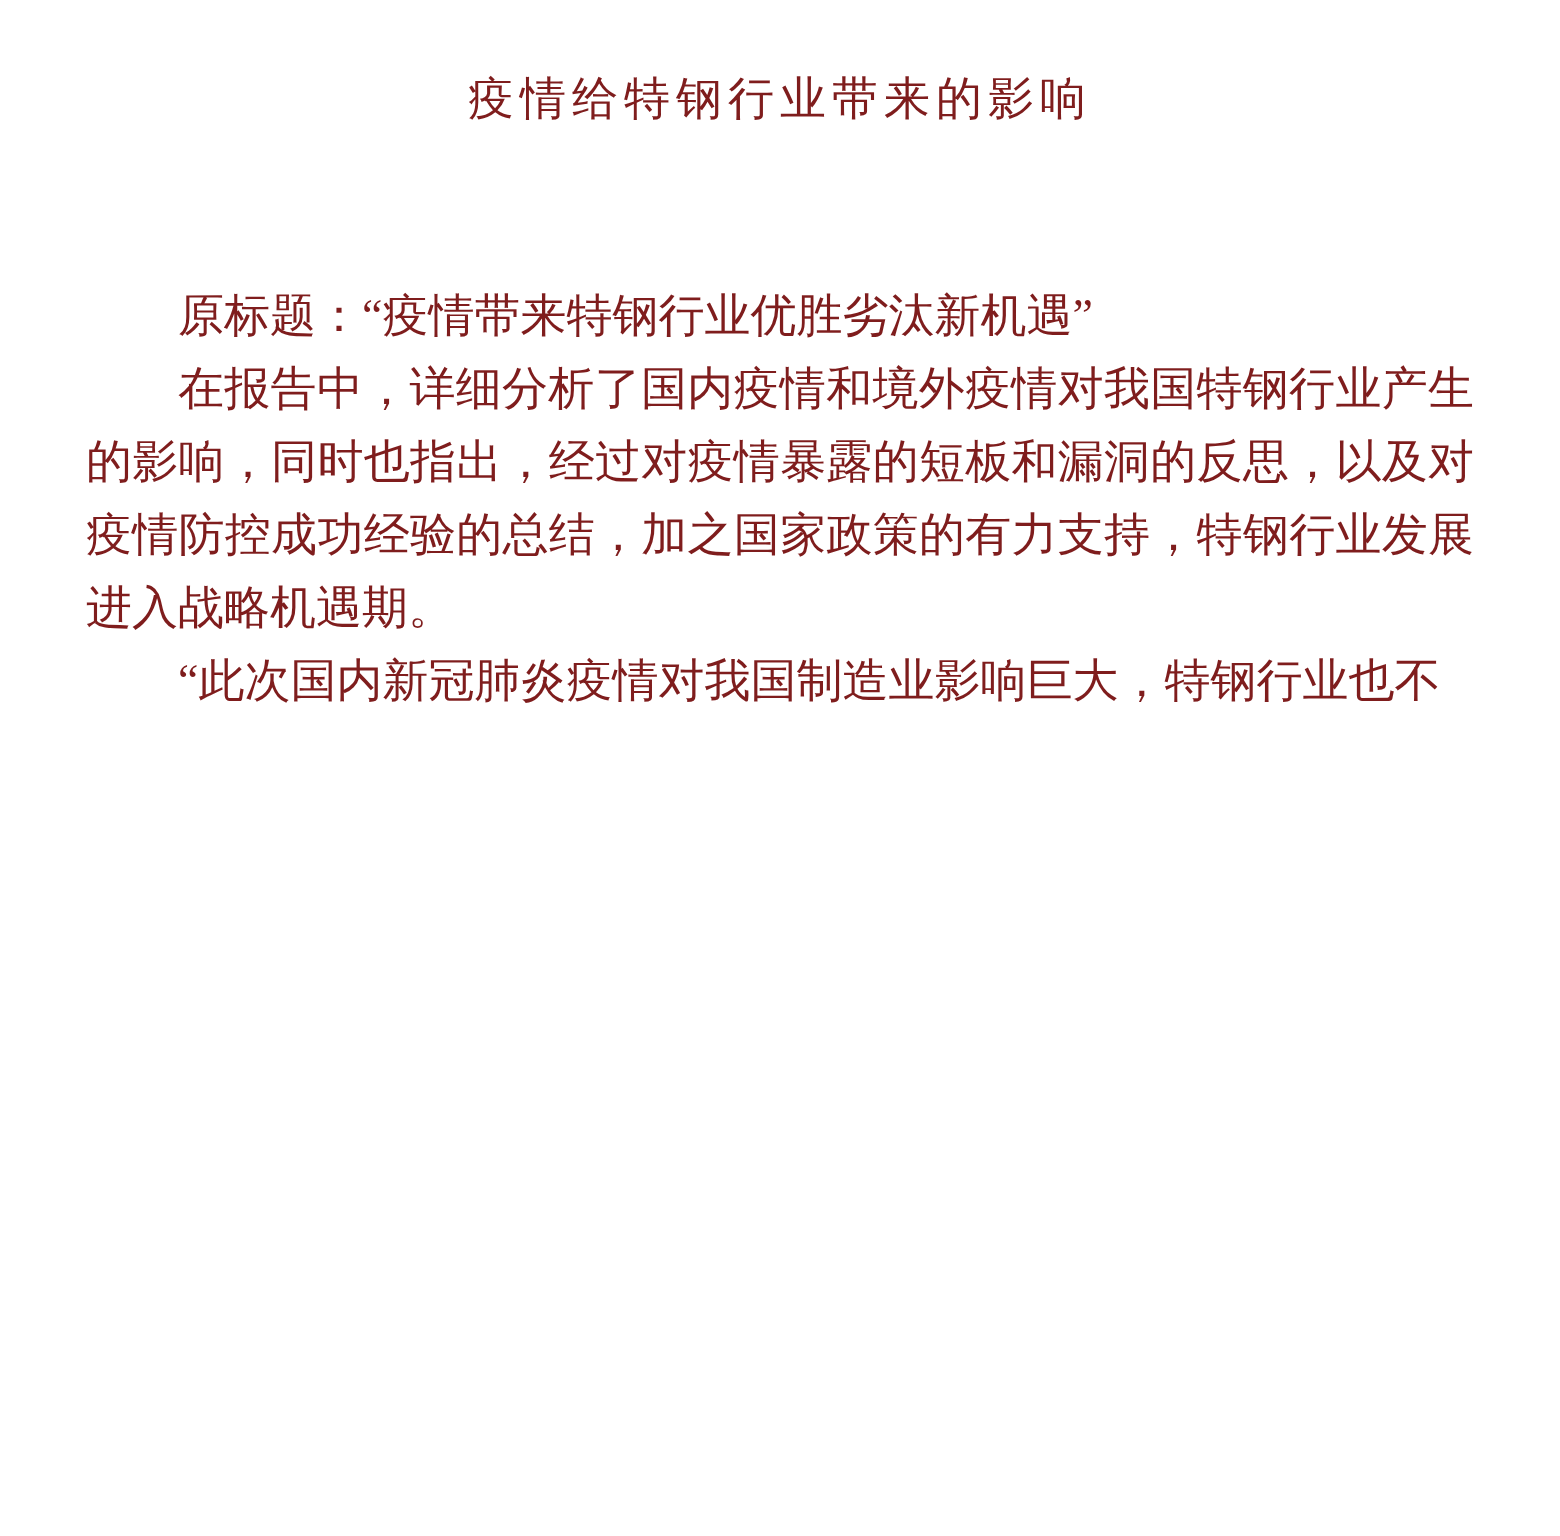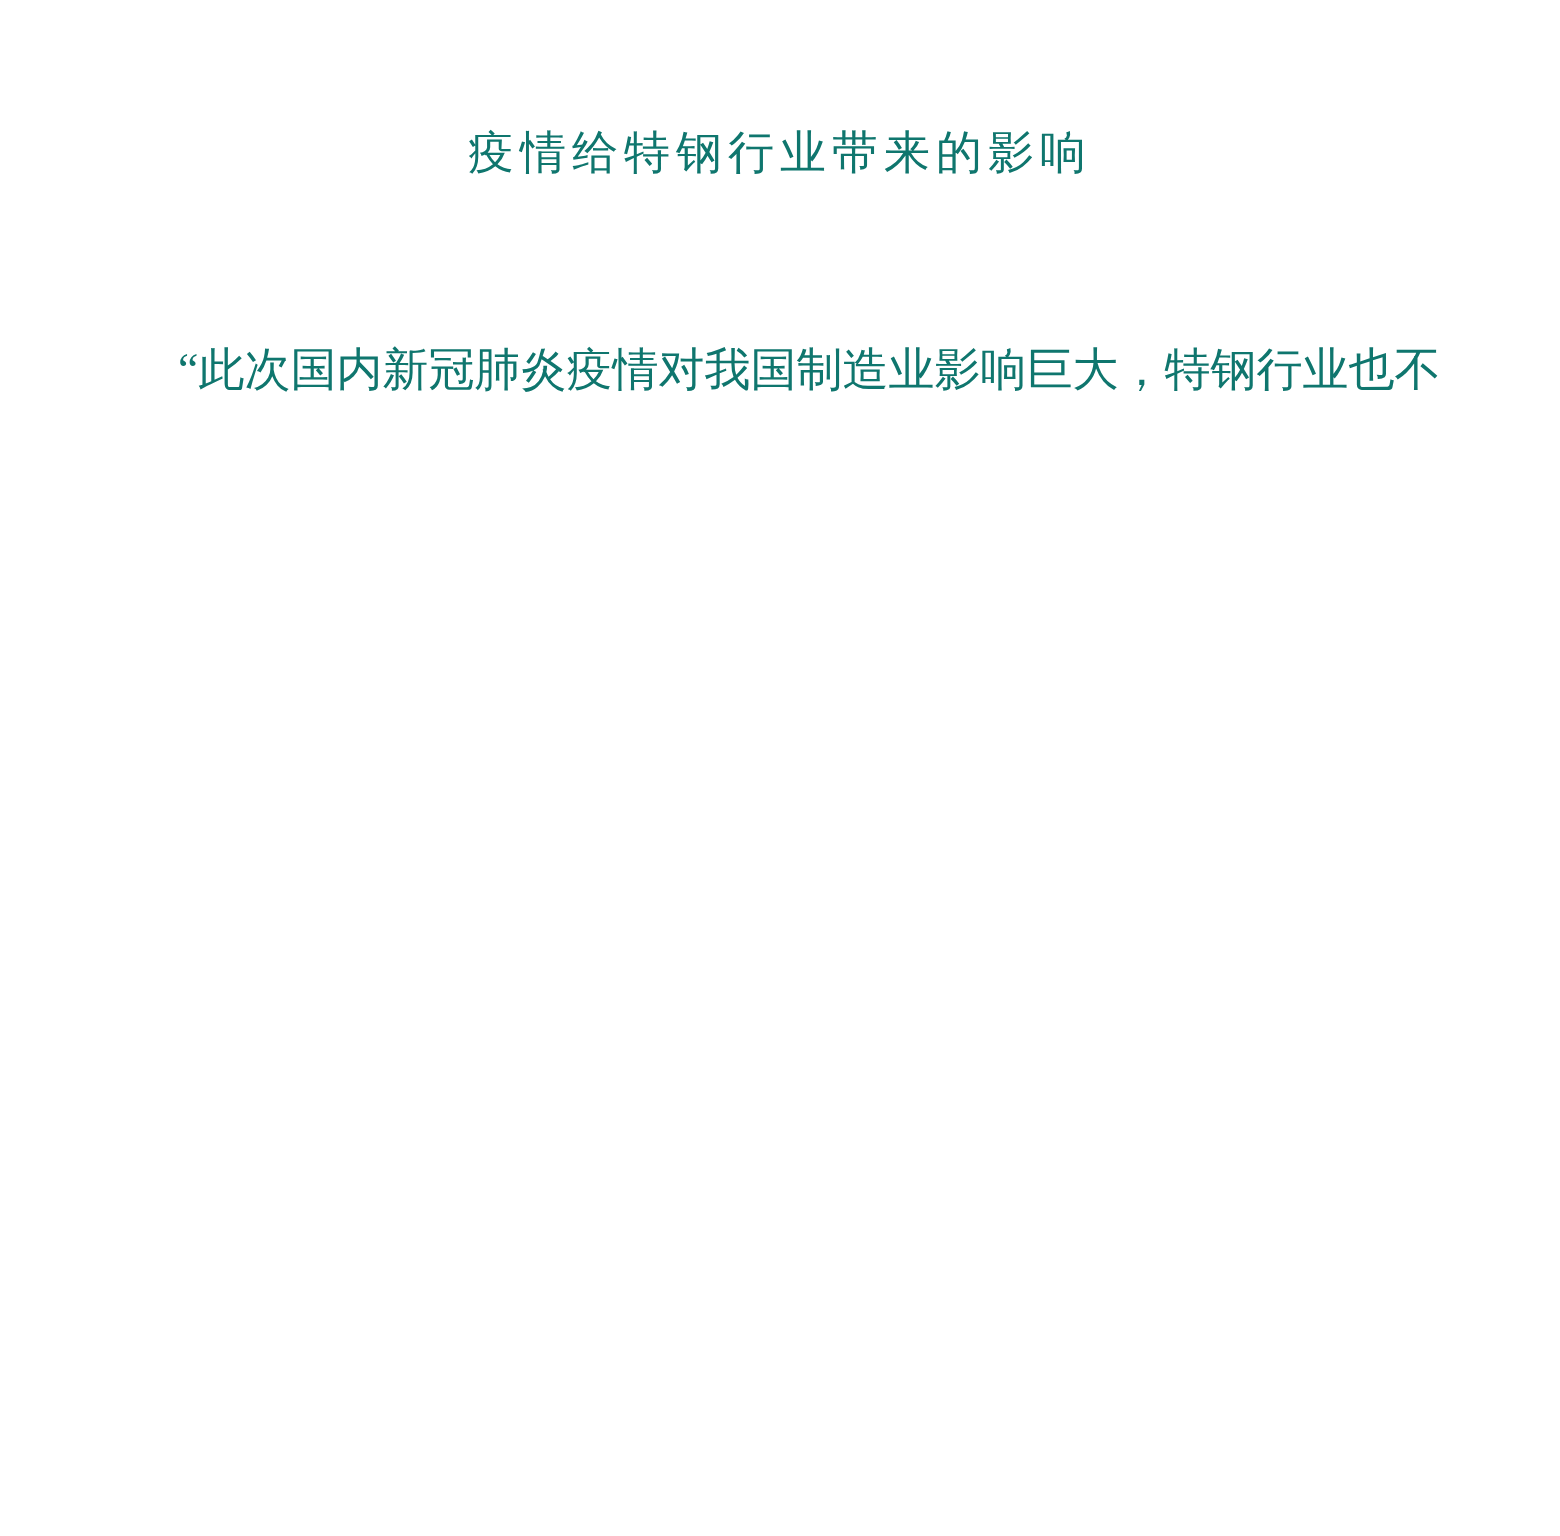--- a/index.html
+++ b/index.html
@@ -9,23 +9,23 @@
   body {
     width: 1560px;
     height: 1536px;
     background: #ffffff;
     overflow: hidden;
   }
   .page {
     width: 100%;
     height: 100%;
     box-sizing: border-box;
-    padding-top: 118px;
+    padding-top: 64px;
     font-family: "Liberation Serif", "DejaVu Serif", serif;
-    color: #0f766e;
+    color: #7f1d1d;
   }
   .title {
     margin: 0 0 145px 0;
     font-size: 46px;
     font-weight: normal;
     line-height: 70px;
     text-align: center;
     letter-spacing: 6px;
     white-space: nowrap;
   }
@@ -42,15 +42,17 @@
     text-indent: 2em;
   }
 </style>
 </head>
 <body>
 
 <div class="page">
   <h1 class="title">疫情给特钢行业带来的影响</h1>
 
   <div class="content">
+    <p class="para">原标题：“疫情带来特钢行业优胜劣汰新机遇”</p>
+    <p class="para">在报告中，详细分析了国内疫情和境外疫情对我国特钢行业产生的影响，同时也指出，经过对疫情暴露的短板和漏洞的反思，以及对疫情防控成功经验的总结，加之国家政策的有力支持，特钢行业发展进入战略机遇期。</p>
     <p class="para">“此次国内新冠肺炎疫情对我国制造业影响巨大，特钢行业也不</p>
   </div>
 </div>
 
 </body></html>

